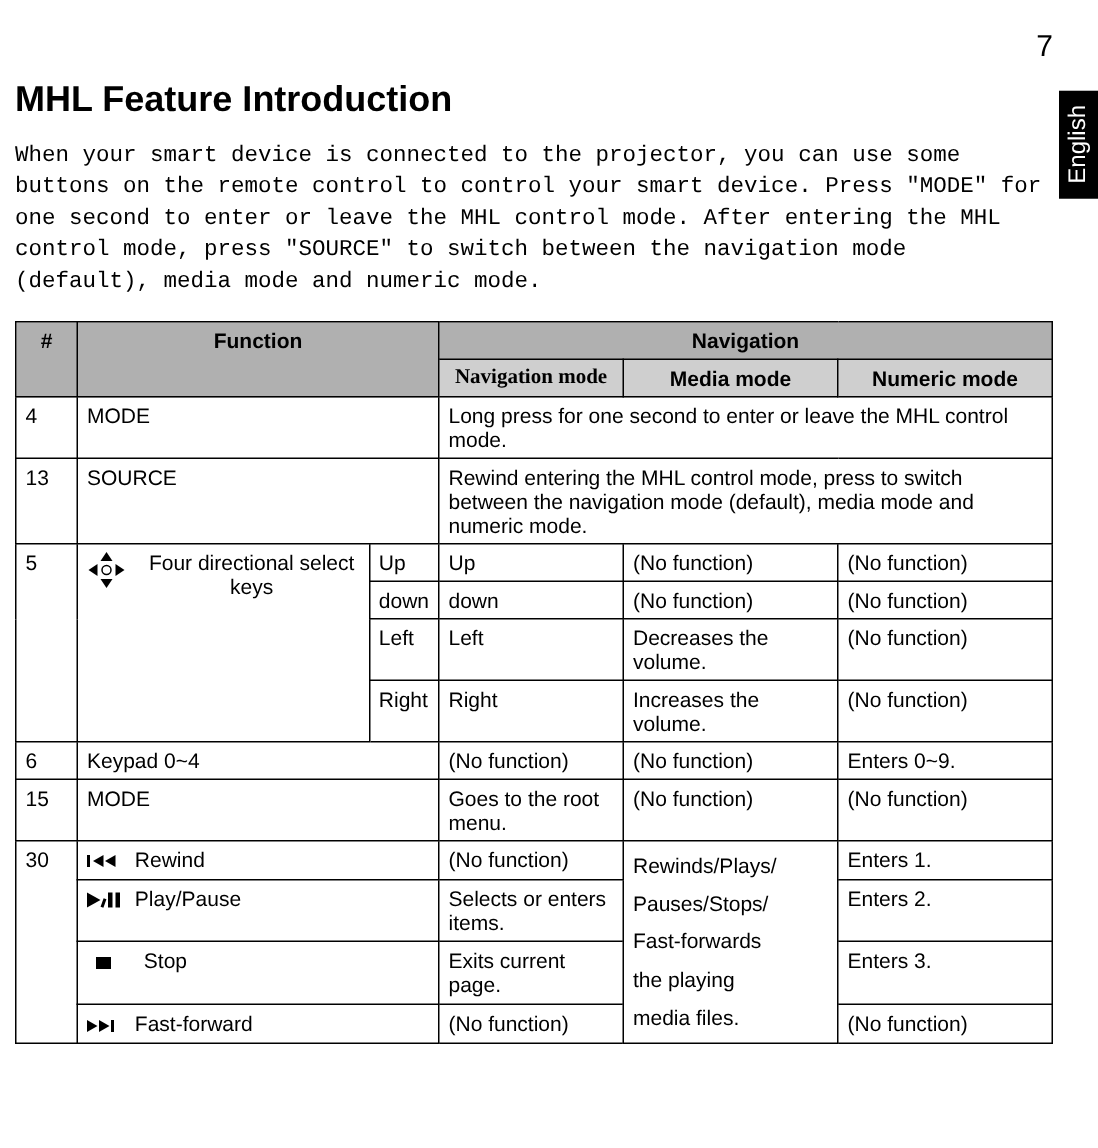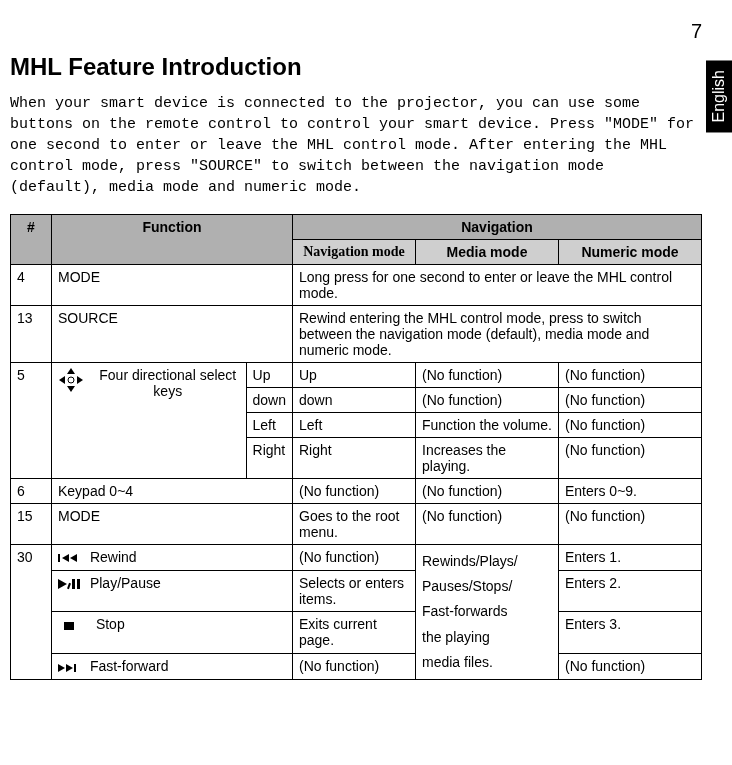--- a/index.html
+++ b/index.html
@@ -140,27 +140,27 @@
     </tr>
     <tr>
       <td>down</td>
       <td>down</td>
       <td>(No function)</td>
       <td>(No function)</td>
     </tr>
     <tr>
       <td>Left</td>
       <td>Left</td>
-      <td>Function the volume.</td>
+      <td>Decreases the volume.</td>
       <td>(No function)</td>
     </tr>
     <tr>
       <td>Right</td>
       <td>Right</td>
-      <td>Increases the playing.</td>
+      <td>Increases the volume.</td>
       <td>(No function)</td>
     </tr>
 
     <tr>
       <td>6</td>
       <td colspan="2">Keypad 0~4</td>
       <td>(No function)</td>
       <td>(No function)</td>
       <td>Enters 0~9.</td>
     </tr>

